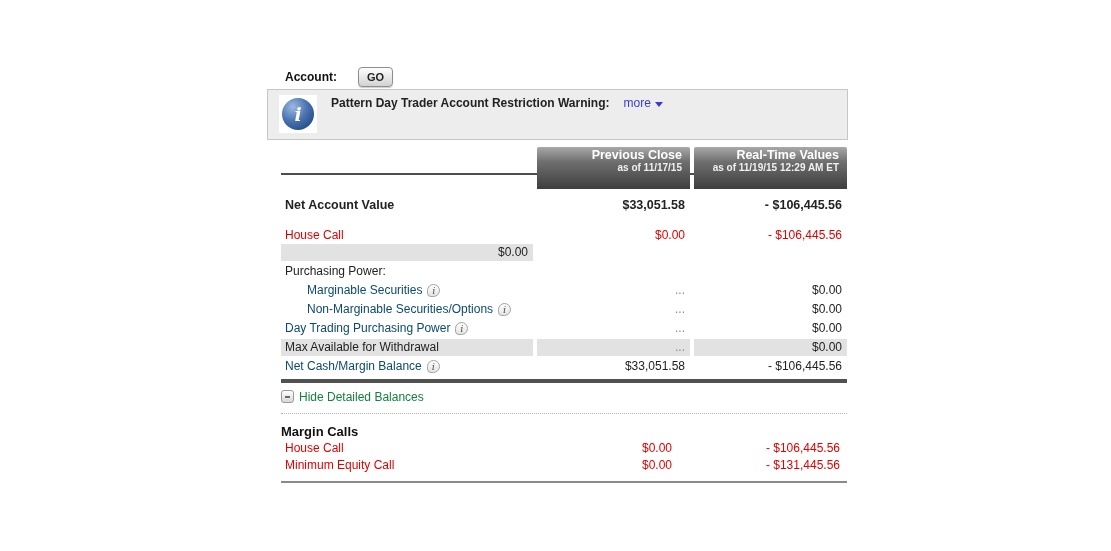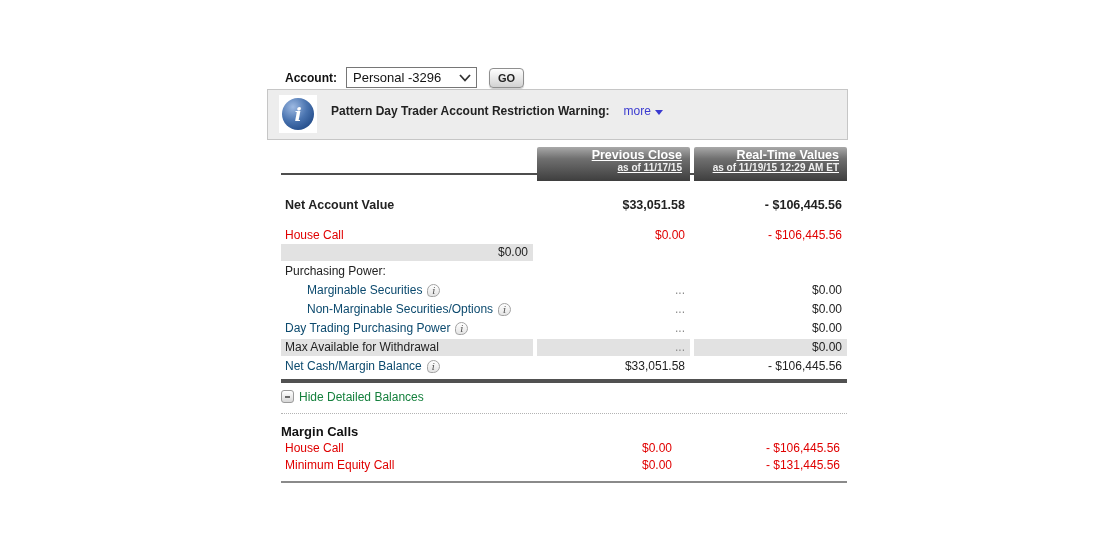--- a/index.html
+++ b/index.html
@@ -9,37 +9,37 @@
   
   .account-row { position:absolute; left:285px; top:51px; display:flex; align-items:center;margin-top:16px; }
   .account-label { font-size:12px; font-weight:bold; color:#111; margin-right:9px; }
   .select-box { width:131px; height:21px; border:1px solid #767676; background:#fff; display:flex; align-items:center; justify-content:space-between; padding:0 5px 0 6px; box-sizing:border-box; font-size:13px; color:#111; cursor:default; }
   .go-btn { margin-left:12px; height:20px; padding:0 8px; font-size:11px; font-weight:bold; color:#222; background:linear-gradient(#fefefe,#d2d2d2); border:1px solid #8f8f8f; border-radius:4px; box-shadow:0 1px 1px rgba(0,0,0,.2); font-family:inherit; cursor:pointer; }
 
   
   .warning-box { position:absolute; left:267px; top:89px; width:581px; height:51px; background:#ededed; border:1px solid #c6c6c6; box-sizing:border-box; }
   .info-badge { position:absolute; left:11px; top:5px; width:38px; height:38px; background:#fff; display:flex; align-items:center; justify-content:center; }
   .info-circle { width:32px; height:32px; border-radius:50%; background:radial-gradient(circle at 34% 28%, #9db9e2 0%, #4a74b0 45%, #2a5390 75%, #1e4278 100%); color:#fff; font-family:"DejaVu Serif", serif; font-style:italic; font-weight:bold; font-size:19px; display:flex; align-items:center; justify-content:center; }
-  .warning-text { position:absolute; left:63px; top:6px; right:8px; font-size:12px; color:#222; line-height:15px;margin-top:8px; }
+  .warning-text { position:absolute; left:63px; top:6px; right:8px; font-size:12px; color:#222; line-height:15px; }
   .warning-title { font-weight:bold; }
   .more-link { color:#3a3ad0; margin-left:14px; cursor:pointer; text-decoration:none; }
   .tri-down { display:inline-block; width:0; height:0; border-left:4px solid transparent; border-right:4px solid transparent; border-top:5px solid #3a3ad0; margin-left:4px; }
 
   
   .content { position:absolute; left:281px; top:147px; width:566px; }
 
   .controls-row { position:relative; height:16px; margin-bottom:3px; font-size:12px; color:#111; }
   .hide-ctl { position:absolute; right:157px; top:0; display:flex; align-items:center; gap:5px; cursor:pointer; }
   .refresh-ctl { position:absolute; right:1px; top:0; display:flex; align-items:center; gap:4px; cursor:pointer; }
 
   .minus-icon { display:inline-block; width:13px; height:13px; border:1px solid #9b9b9b; border-radius:3px; background:linear-gradient(#ffffff,#d7d7d7); box-sizing:border-box; position:relative; }
   .minus-icon::after { content:""; position:absolute; left:3px; right:3px; top:5px; height:2px; background:#6a6a6a; }
 
   .hdr-row { display:grid; grid-template-columns:252px 153px 153px; column-gap:4px; border-bottom:2px solid #4e4e4e; height:26px; }
-  .hdr-cell { background:linear-gradient(#a9a9a9, #6f6f6f 35%, #3e3e3e); color:#fff; text-align:right; padding:2px 8px 8px 0; box-sizing:border-box; border-top-left-radius:2px; border-top-right-radius:2px;text-decoration:underline; }
+  .hdr-cell { background:linear-gradient(#a9a9a9, #6f6f6f 35%, #3e3e3e); color:#fff; text-align:right; padding:2px 8px 16px 0; box-sizing:border-box; border-top-left-radius:2px; border-top-right-radius:2px; }
   .hdr-title { font-size:12.5px; font-weight:bold; line-height:13px; white-space:nowrap; }
   .hdr-sub { font-size:10px; font-weight:bold; color:#f0f0f0; line-height:11px; white-space:nowrap; }
 
   #balance-rows { margin-top:22px; }
   .b-row, .mc-row { display:grid; grid-template-columns:252px 153px 153px; column-gap:4px; height:17px; line-height:17px; font-size:12px; color:#222; }
   .b-row { margin-bottom:2px; }
   .b-row.bold { font-weight:bold; font-size:12.5px; margin-bottom:13px; }
   .b-row.red { color:#e00000; margin-bottom:0; }
   .b-row.shaded .cell { background:#e2e2e2; }
   .cell.label { padding-left:4px; display:flex; align-items:center; gap:5px; white-space:nowrap; }
@@ -59,28 +59,20 @@
   .mc-row .cell.val2 { padding-right:7px; }
   .bottom-line { margin-top:7px; border-top:2px solid #8a8a8a; }
 </style>
 </head>
 <body>
 
 <div class="page">
 
   <div class="account-row">
     <span class="account-label">Account:</span>
-    <div class="select-box">
-      <span>Personal -3296</span>
-      <span style="display:flex;">
-        <svg width="12" height="8" viewBox="0 0 12 8">
-            <polyline points="1,1 6,6.5 11,1" fill="none" stroke="#333" stroke-width="1.8"></polyline>
-          </svg>
-      </span>
-    </div>
     <button class="go-btn">GO</button>
   </div>
 
   <div class="warning-box">
     <div class="info-badge">
       <div class="info-circle">i</div>
     </div>
     <div class="warning-text">
       <div>
         <span class="warning-title">Pattern Day Trader Account Restriction Warning:</span><a class="more-link"><span>more</span><span class="tri-down"></span></a>

